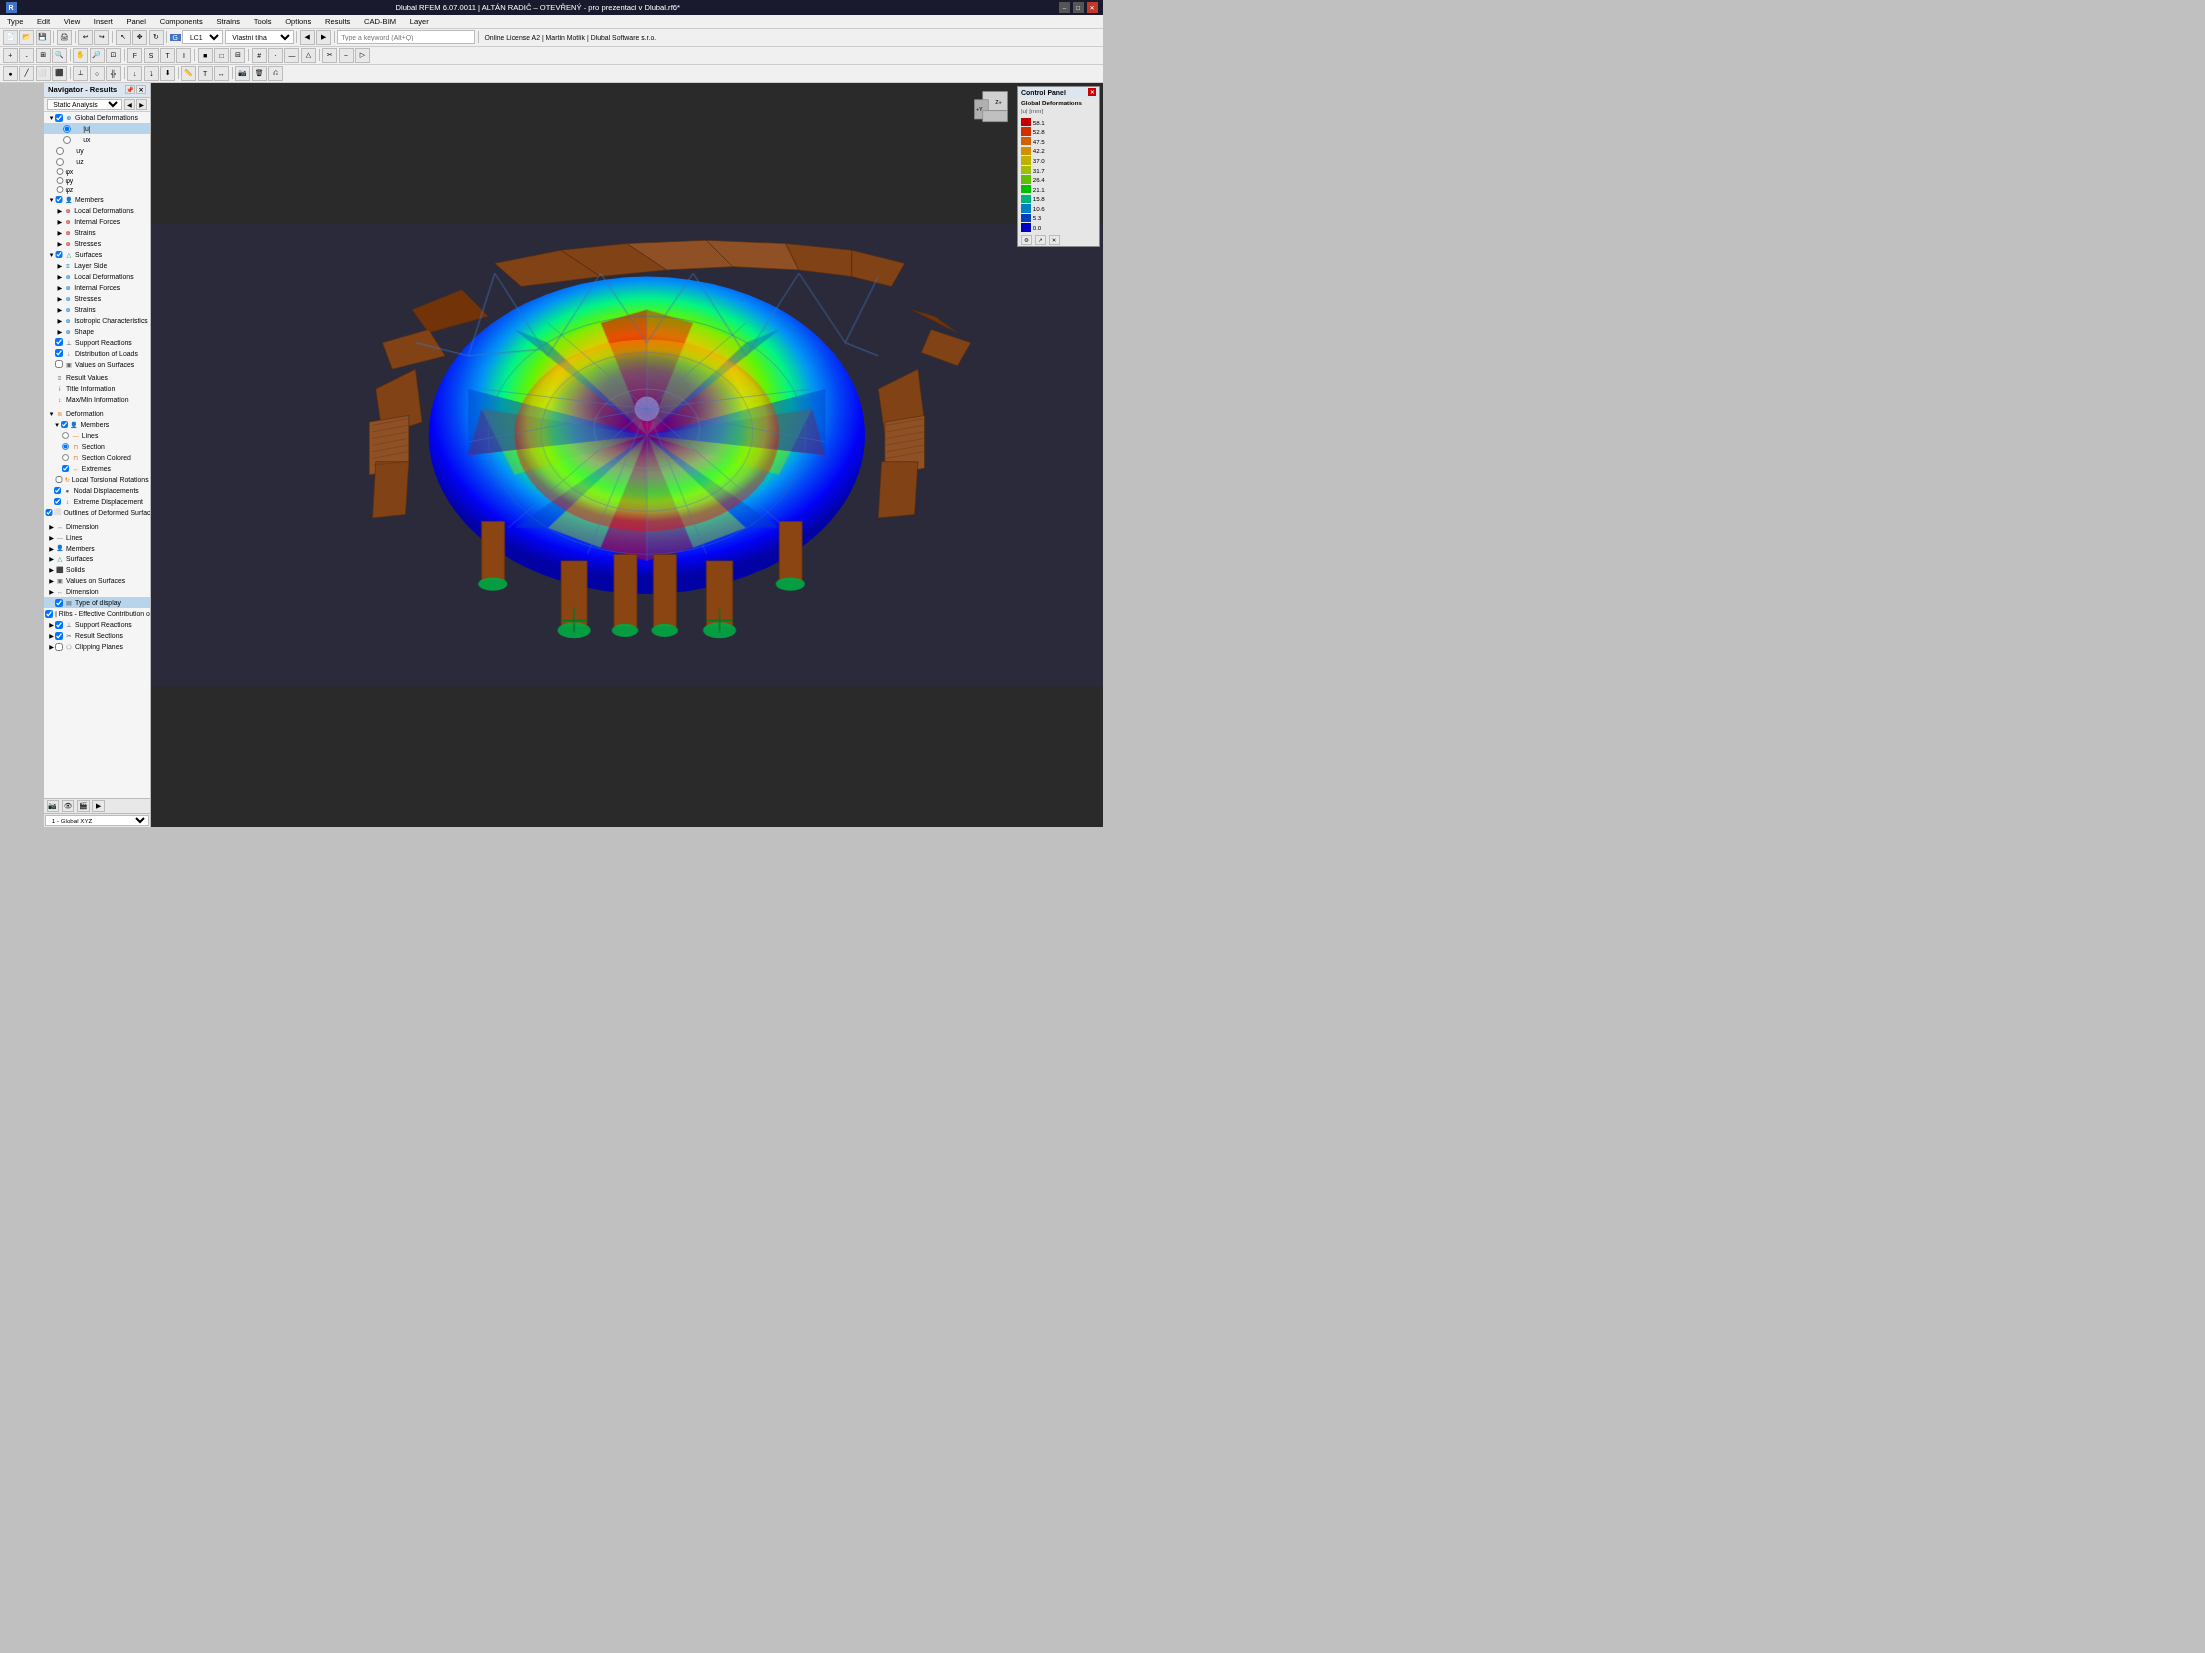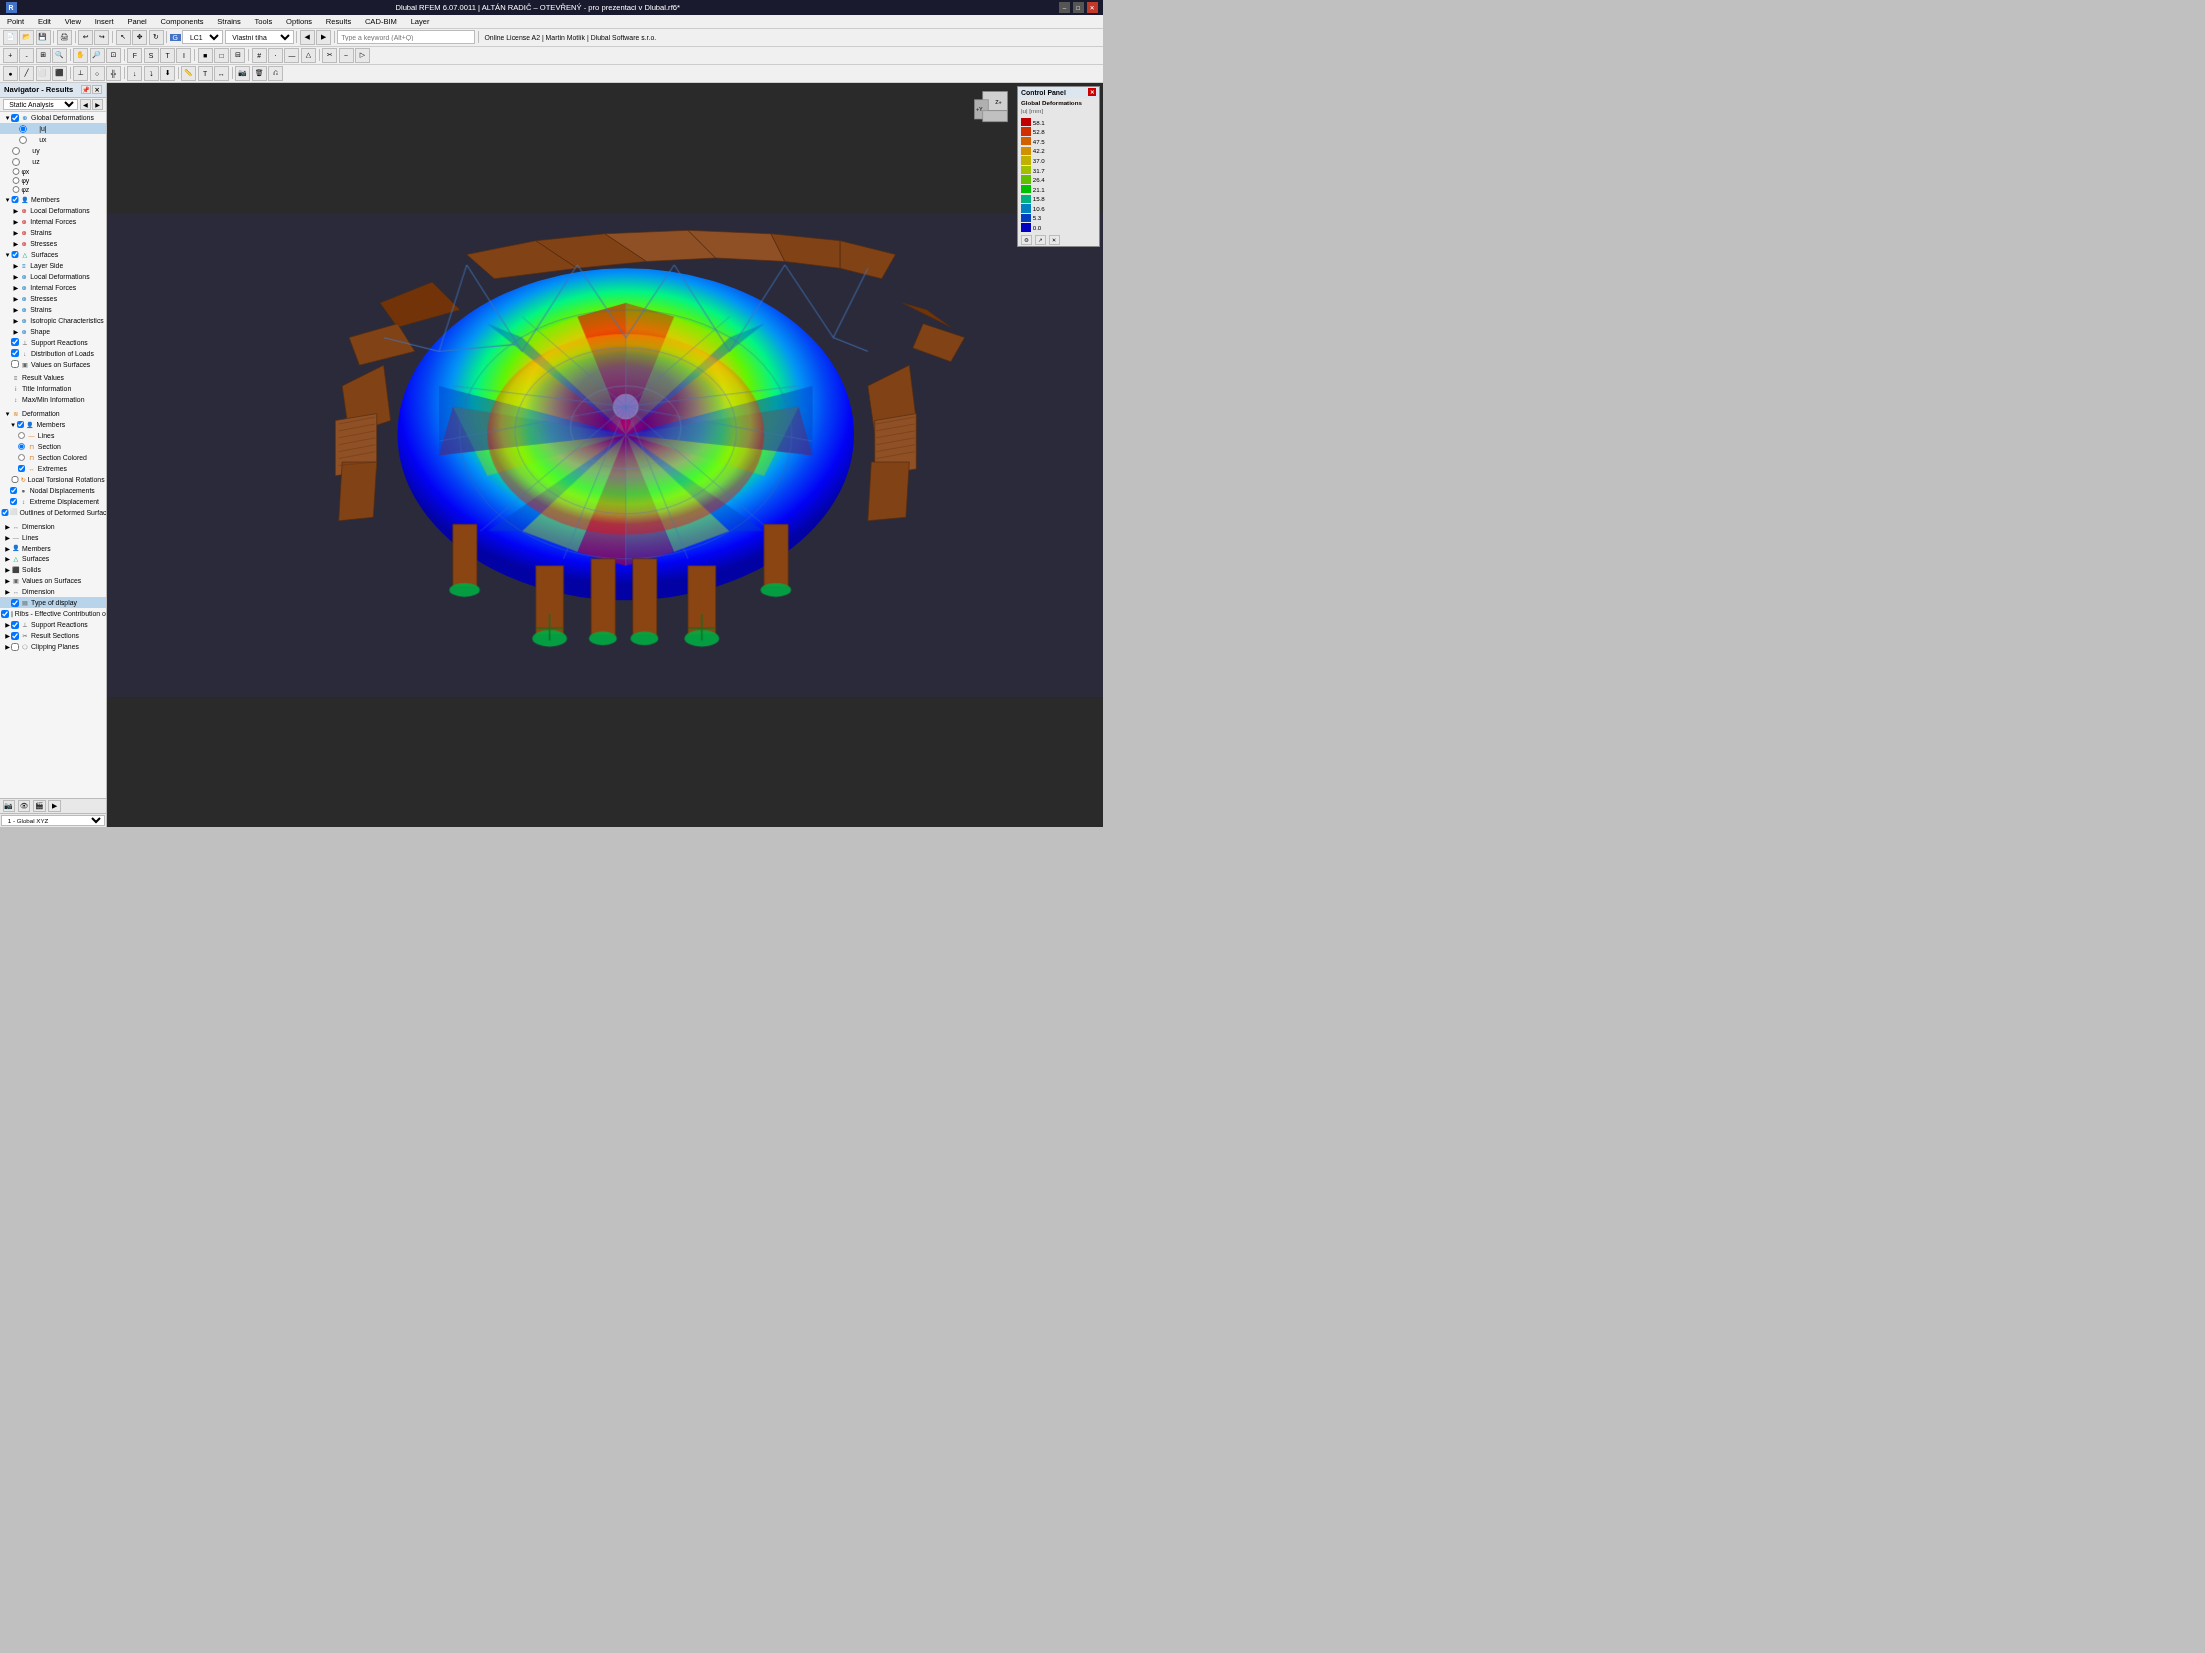--- a/index.html
+++ b/index.html
@@ -16,21 +16,21 @@
     #menu-bar { background: #f0f0f0; height: 13.8px; display: flex; align-items: center; padding: 0 2.8px; border-bottom: 0.7px solid #ccc; font-size: 7.6px; gap: 5.5px; }
     #menu-bar span { padding: 1.4px 4.1px; cursor: pointer; }
 
     
     .toolbar { background: #f0f0f0; height: 18px; border-bottom: 0.7px solid #ccc; display: flex; align-items: center; padding: 0 2.8px; gap: 1.4px; overflow: hidden; }
     .tb-btn { width: 15px; height: 15px; background: #e8e8e8; border: 0.7px solid #bbb; display: flex; align-items: center; justify-content: center; cursor: pointer; font-size: 6.9px; }
     .tb-sep { width: 0.7px; height: 12.4px; background: #bbb; margin: 0 1.4px; }
     .tb-combo { height: 13.8px; background: #fff; border: 0.7px solid #bbb; padding: 0 2.8px; font-size: 6.9px; min-width: 41px; }
 
     
-    #main-layout { display: flex; height: calc(827px - 15px - 13.8px - 18px - 18px - 18px); }
+    #main-layout { display: flex; height: calc(827px - 15px - 13.8px - 18px - 18px - 18px); padding-left: 44px; }
 
     
     #navigator { width: 107px; background: #f5f5f5; border-right: 0.7px solid #bbb; overflow-y: auto; display: flex; flex-direction: column; }
     #nav-header { background: #dce6f1; padding: 2.1px 4.1px; font-size: 7.6px; font-weight: bold; display: flex; align-items: center; justify-content: space-between; border-bottom: 0.7px solid #bbb; }
     #nav-header .nav-controls { display: flex; gap: 1.4px; }
     .nav-ctrl-btn { width: 9.6px; height: 9.6px; background: #e8e8e8; border: 0.7px solid #bbb; font-size: 6.2px; display: flex; align-items: center; justify-content: center; cursor: pointer; }
     #nav-filter { padding: 1.4px 2.8px; display: flex; align-items: center; gap: 1.4px; background: #eee; border-bottom: 0.7px solid #ccc; }
     .nav-tree { flex: 1; overflow-y: auto; font-size: 6.9px; }
     .nav-item { display: flex; align-items: center; padding: 0.7px 1.4px; cursor: pointer; white-space: nowrap; }
     .nav-item.selected { background: #b8d4ea; }
@@ -121,21 +121,21 @@
   <div style="width:11px;height:11px;background:#4472c4;font-size:6.9px;color:#fff;display:flex;align-items:center;justify-content:center;font-weight:bold;">R</div>
   <div class="title-text">Dlubal RFEM 6.07.0011 | ALTÁN RADIČ – OTEVŘENÝ - pro prezentaci v Dlubal.rf6*</div>
   <div class="window-controls">
     <button class="win-btn">–</button>
     <button class="win-btn">□</button>
     <button class="win-btn close">✕</button>
   </div>
 </div>
 
 <div id="menu-bar">
-  <span>Point</span>
+  <span>Type</span>
   <span>Edit</span>
   <span>View</span>
   <span>Insert</span>
   <span>Panel</span>
   <span>Components</span>
   <span>Strains</span>
   <span>Tools</span>
   <span>Options</span>
   <span>Results</span>
   <span>CAD-BIM</span>

